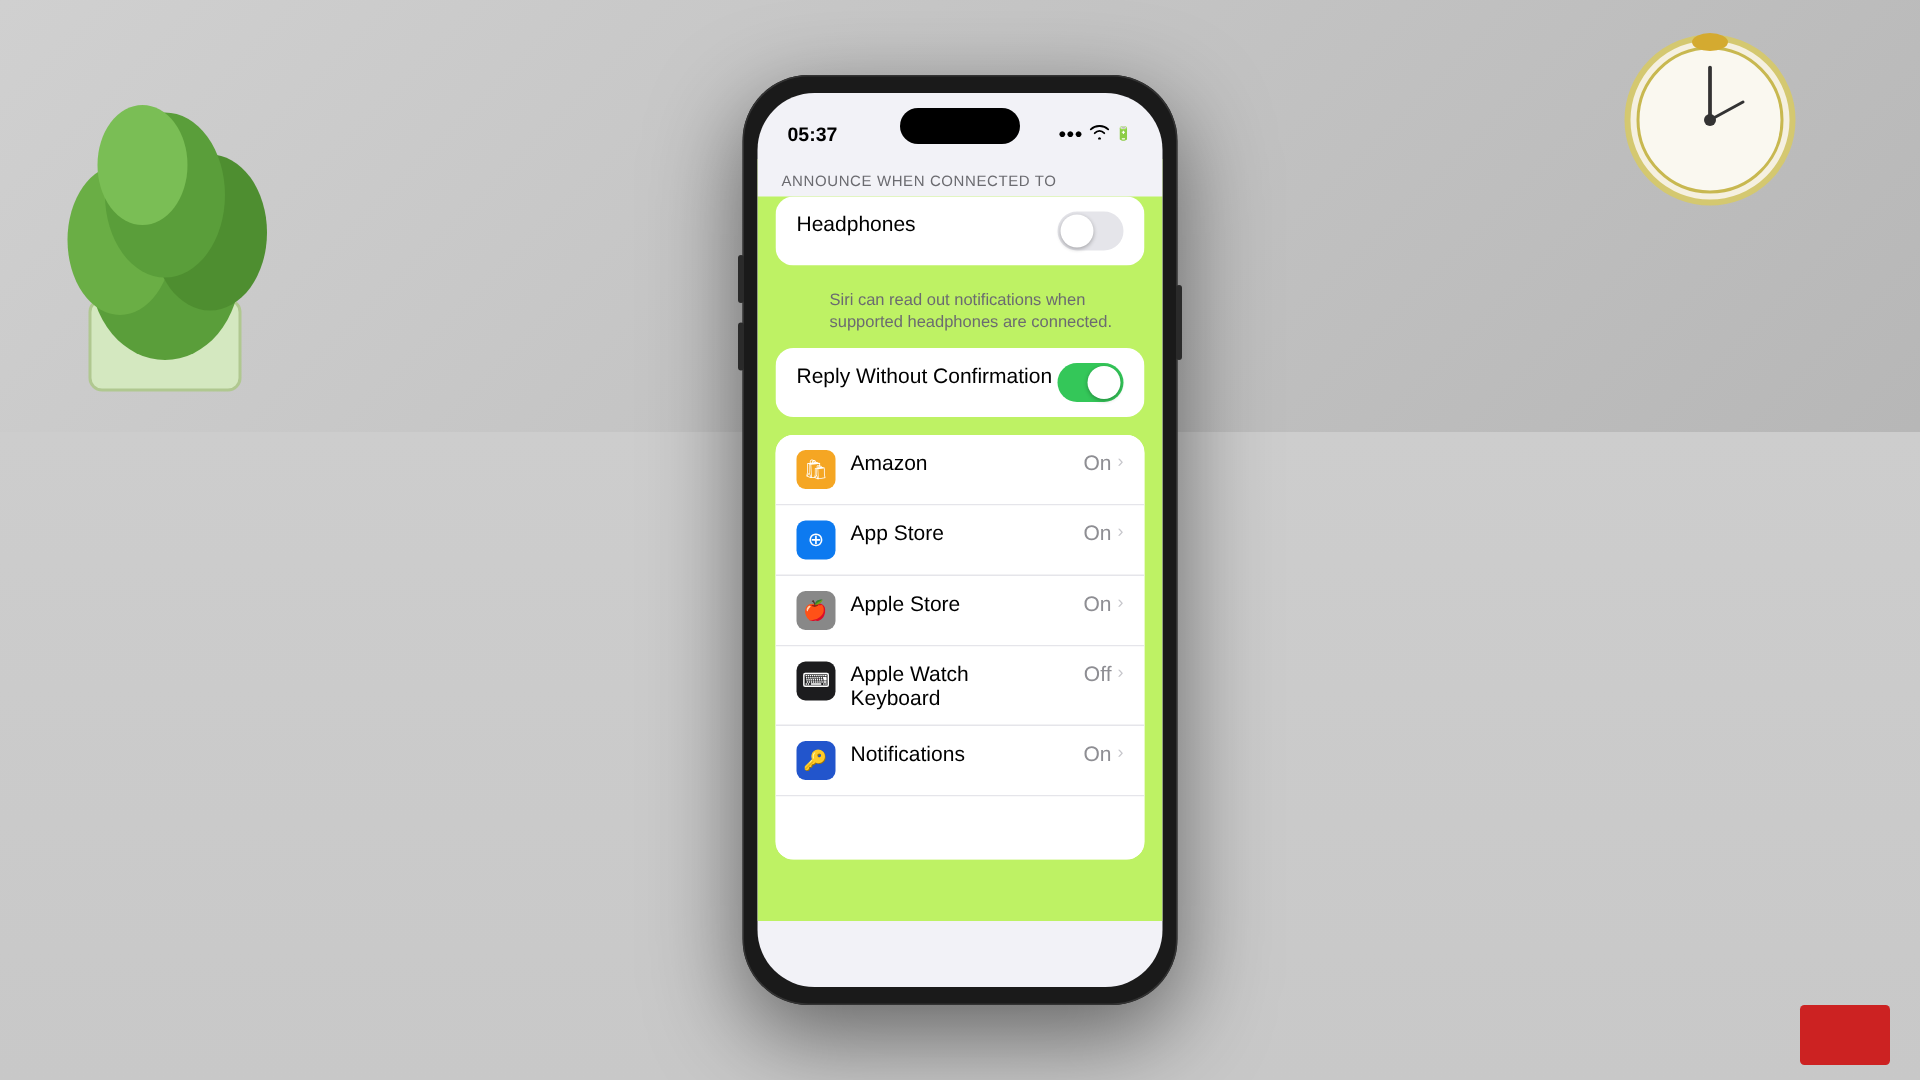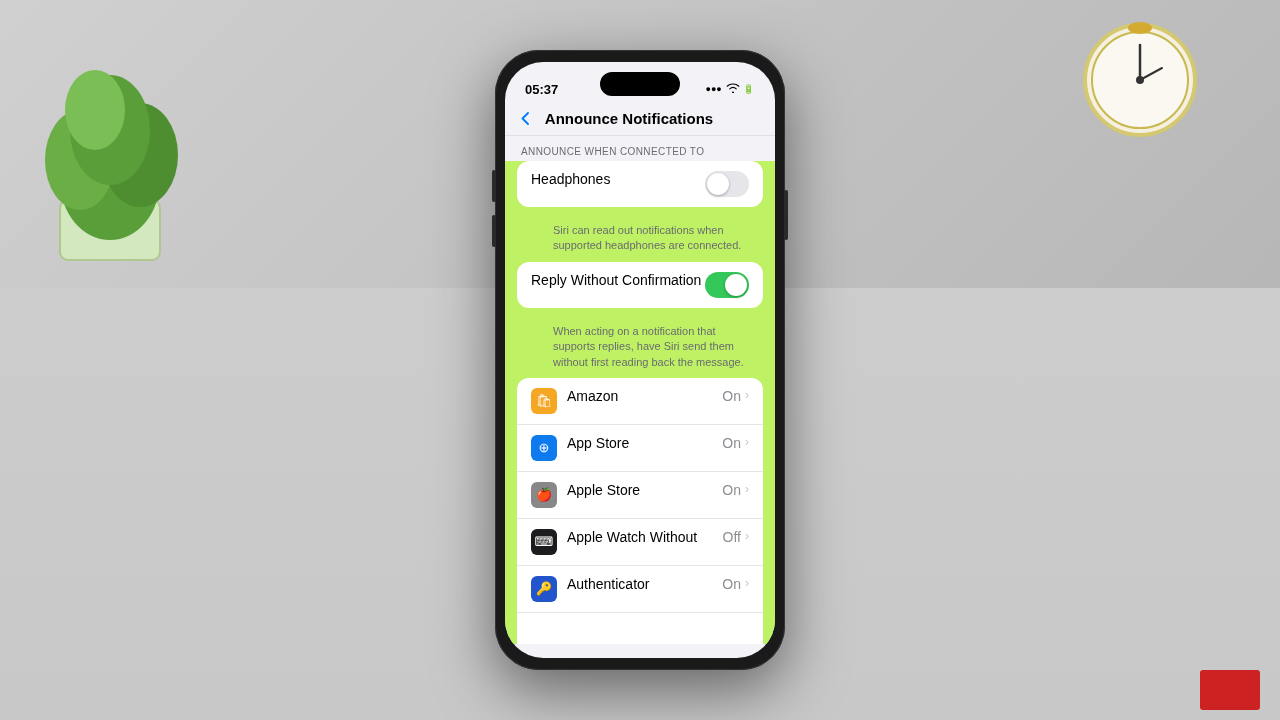--- a/index.html
+++ b/index.html
@@ -313,29 +313,20 @@
             <svg width="14" height="10" viewBox="0 0 14 10" fill="none">
               <path d="M7 8.5a1 1 0 1 1 0 2 1 1 0 0 1 0-2z" fill="#000"></path>
               <path d="M3.8 5.8C4.8 4.8 5.8 4.3 7 4.3s2.2.5 3.2 1.5" stroke="#000" stroke-width="1.2" fill="none" stroke-linecap="round"></path>
               <path d="M1.2 3.2A8.2 8.2 0 0 1 7 1a8.2 8.2 0 0 1 5.8 2.2" stroke="#000" stroke-width="1.2" fill="none" stroke-linecap="round"></path>
             </svg>
           </span>
           <span style="font-size:9px;">🔋</span>
         </div>
       </div>
 
-      <div class="nav-bar">
-        <div class="back-btn">
-          <svg width="8" height="13" viewBox="0 0 8 13" fill="none">
-              <path d="M7 1L1.5 6.5 7 12" stroke="#007aff" stroke-width="1.8" stroke-linecap="round" stroke-linejoin="round"></path>
-            </svg>
-        </div>
-        <div class="nav-title">Announce Notifications</div>
-        <div style="width:30px;"></div>
-      </div>
 
       <div class="content">
 
         <div class="section-header">ANNOUNCE WHEN CONNECTED TO</div>
 
         <div class="settings-group">
           <div class="settings-row">
             <span class="row-label">Headphones</span>
             <div class="toggle off">
               <div class="toggle-knob"></div>
@@ -345,21 +336,20 @@
         <div class="description-text">Siri can read out notifications when supported headphones are connected.</div>
 
         <div class="settings-group">
           <div class="settings-row">
             <span class="row-label">Reply Without Confirmation</span>
             <div class="toggle on">
               <div class="toggle-knob"></div>
             </div>
           </div>
         </div>
-        <div class="description-text">When acting on a notification that supports replies, have Siri send them without first reading back the message.</div>
 
 
         <div class="settings-group" id="app-list">
         <div class="settings-row">
     <div class="app-icon" style="background:#f5a623;color:#fff;font-size:13px;">
       🛍
     </div>
     <span class="row-label">Amazon</span>
     <span class="row-value">On</span>
     <span class="chevron">›</span>
@@ -377,29 +367,29 @@
       🍎
     </div>
     <span class="row-label">Apple Store</span>
     <span class="row-value">On</span>
     <span class="chevron">›</span>
   </div>
             <div class="settings-row">
     <div class="app-icon" style="background:#1c1c1e;color:#fff;font-size:13px;">
       ⌨
     </div>
-    <span class="row-label">Apple Watch Without</span>
+    <span class="row-label">Apple Watch Keyboard</span>
     <span class="row-value">Off</span>
     <span class="chevron">›</span>
   </div>
             <div class="settings-row">
     <div class="app-icon" style="background:#2255cc;color:#fff;font-size:13px;">
       🔑
     </div>
-    <span class="row-label">Authenticator</span>
+    <span class="row-label">Notifications</span>
     <span class="row-value">On</span>
     <span class="chevron">›</span>
   </div>
             <div class="settings-row">
     
     
     
     
   </div>
           </div>

